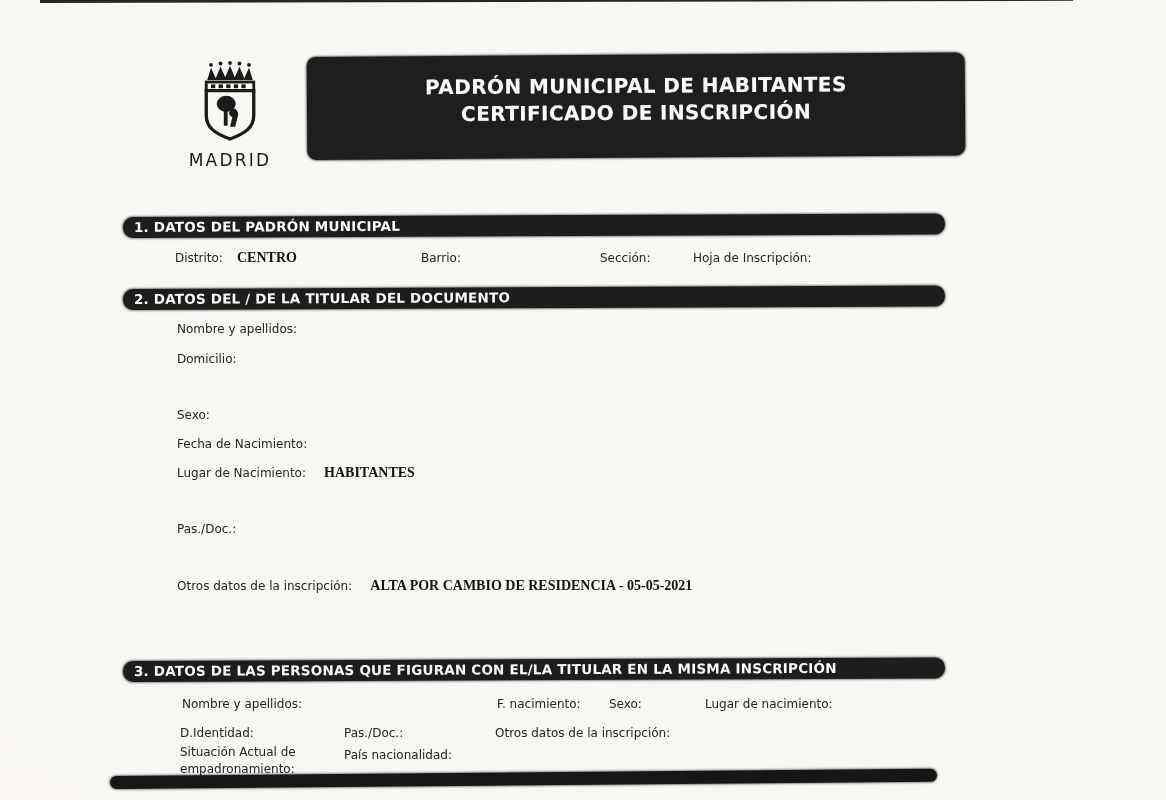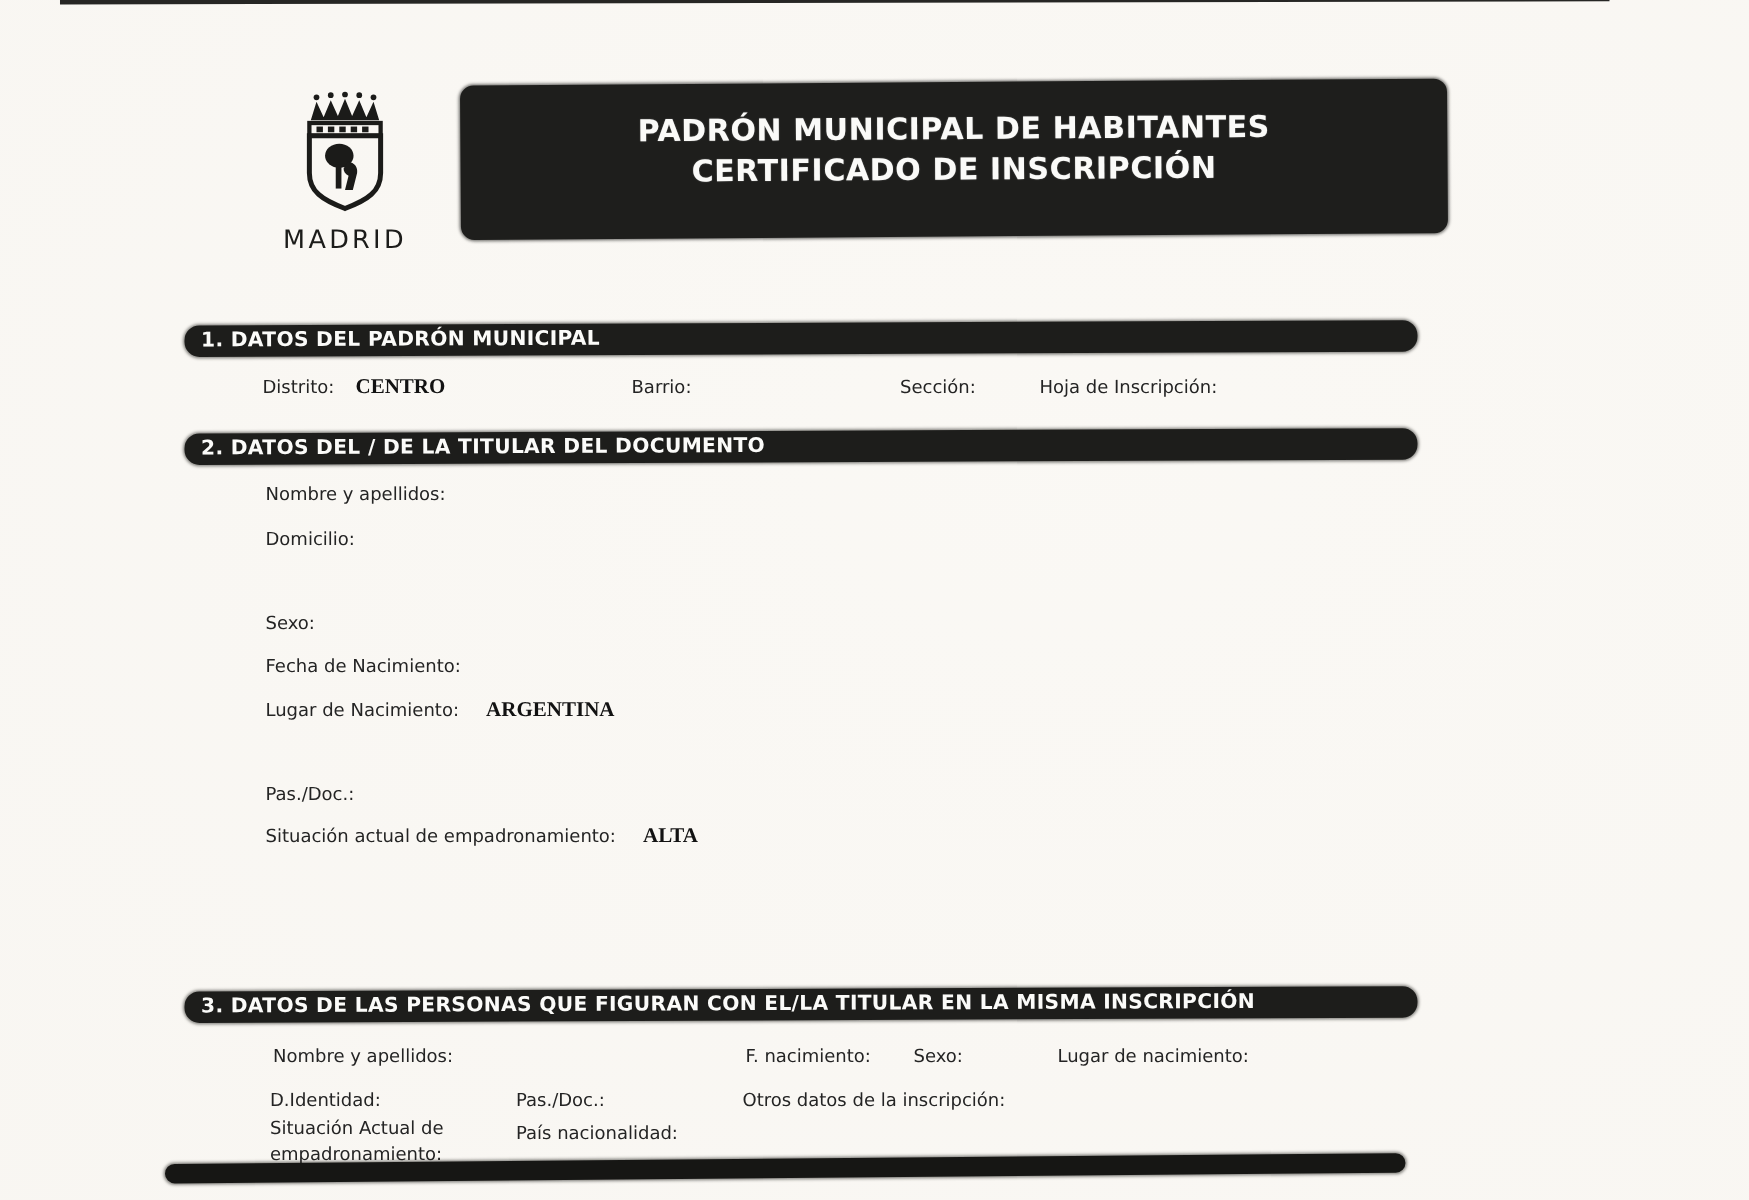--- a/index.html
+++ b/index.html
@@ -108,28 +108,28 @@
     <span class="lbl">Domicilio:</span>
   </div>
   <div class="fieldline" style="left:135px;top:404px">
     <span class="lbl">Sexo:</span>
   </div>
   <div class="fieldline" style="left:135px;top:433px">
     <span class="lbl">Fecha de Nacimiento:</span>
   </div>
   <div class="fieldline" style="left:135px;top:462px">
     <span class="lbl">Lugar de Nacimiento:</span>
-    <span class="val">ARGENTINA</span>
+    <span class="val">HABITANTES</span>
   </div>
   <div class="fieldline" style="left:135px;top:518px">
     <span class="lbl">Pas./Doc.:</span>
   </div>
-  <div class="fieldline" style="left:135px;top:546px">
-    <span class="lbl">Situación actual de empadronamiento:</span>
-    <span class="val">ALTA</span>
+  <div class="fieldline" style="left:135px;top:575px">
+    <span class="lbl">Otros datos de la inscripción:</span>
+    <span class="val">ALTA POR CAMBIO DE RESIDENCIA - 05-05-2021</span>
   </div>
 
   <div class="secbar" style="top:661px">3. DATOS DE LAS PERSONAS QUE FIGURAN CON EL/LA TITULAR EN LA MISMA INSCRIPCIÓN</div>
   <div class="fieldline" style="left:140px;top:693px">
     <span class="lbl">Nombre y apellidos:</span>
   </div>
   <div class="fieldline" style="left:455px;top:693px">
     <span class="lbl">F. nacimiento:</span>
   </div>
   <div class="fieldline" style="left:567px;top:693px">

